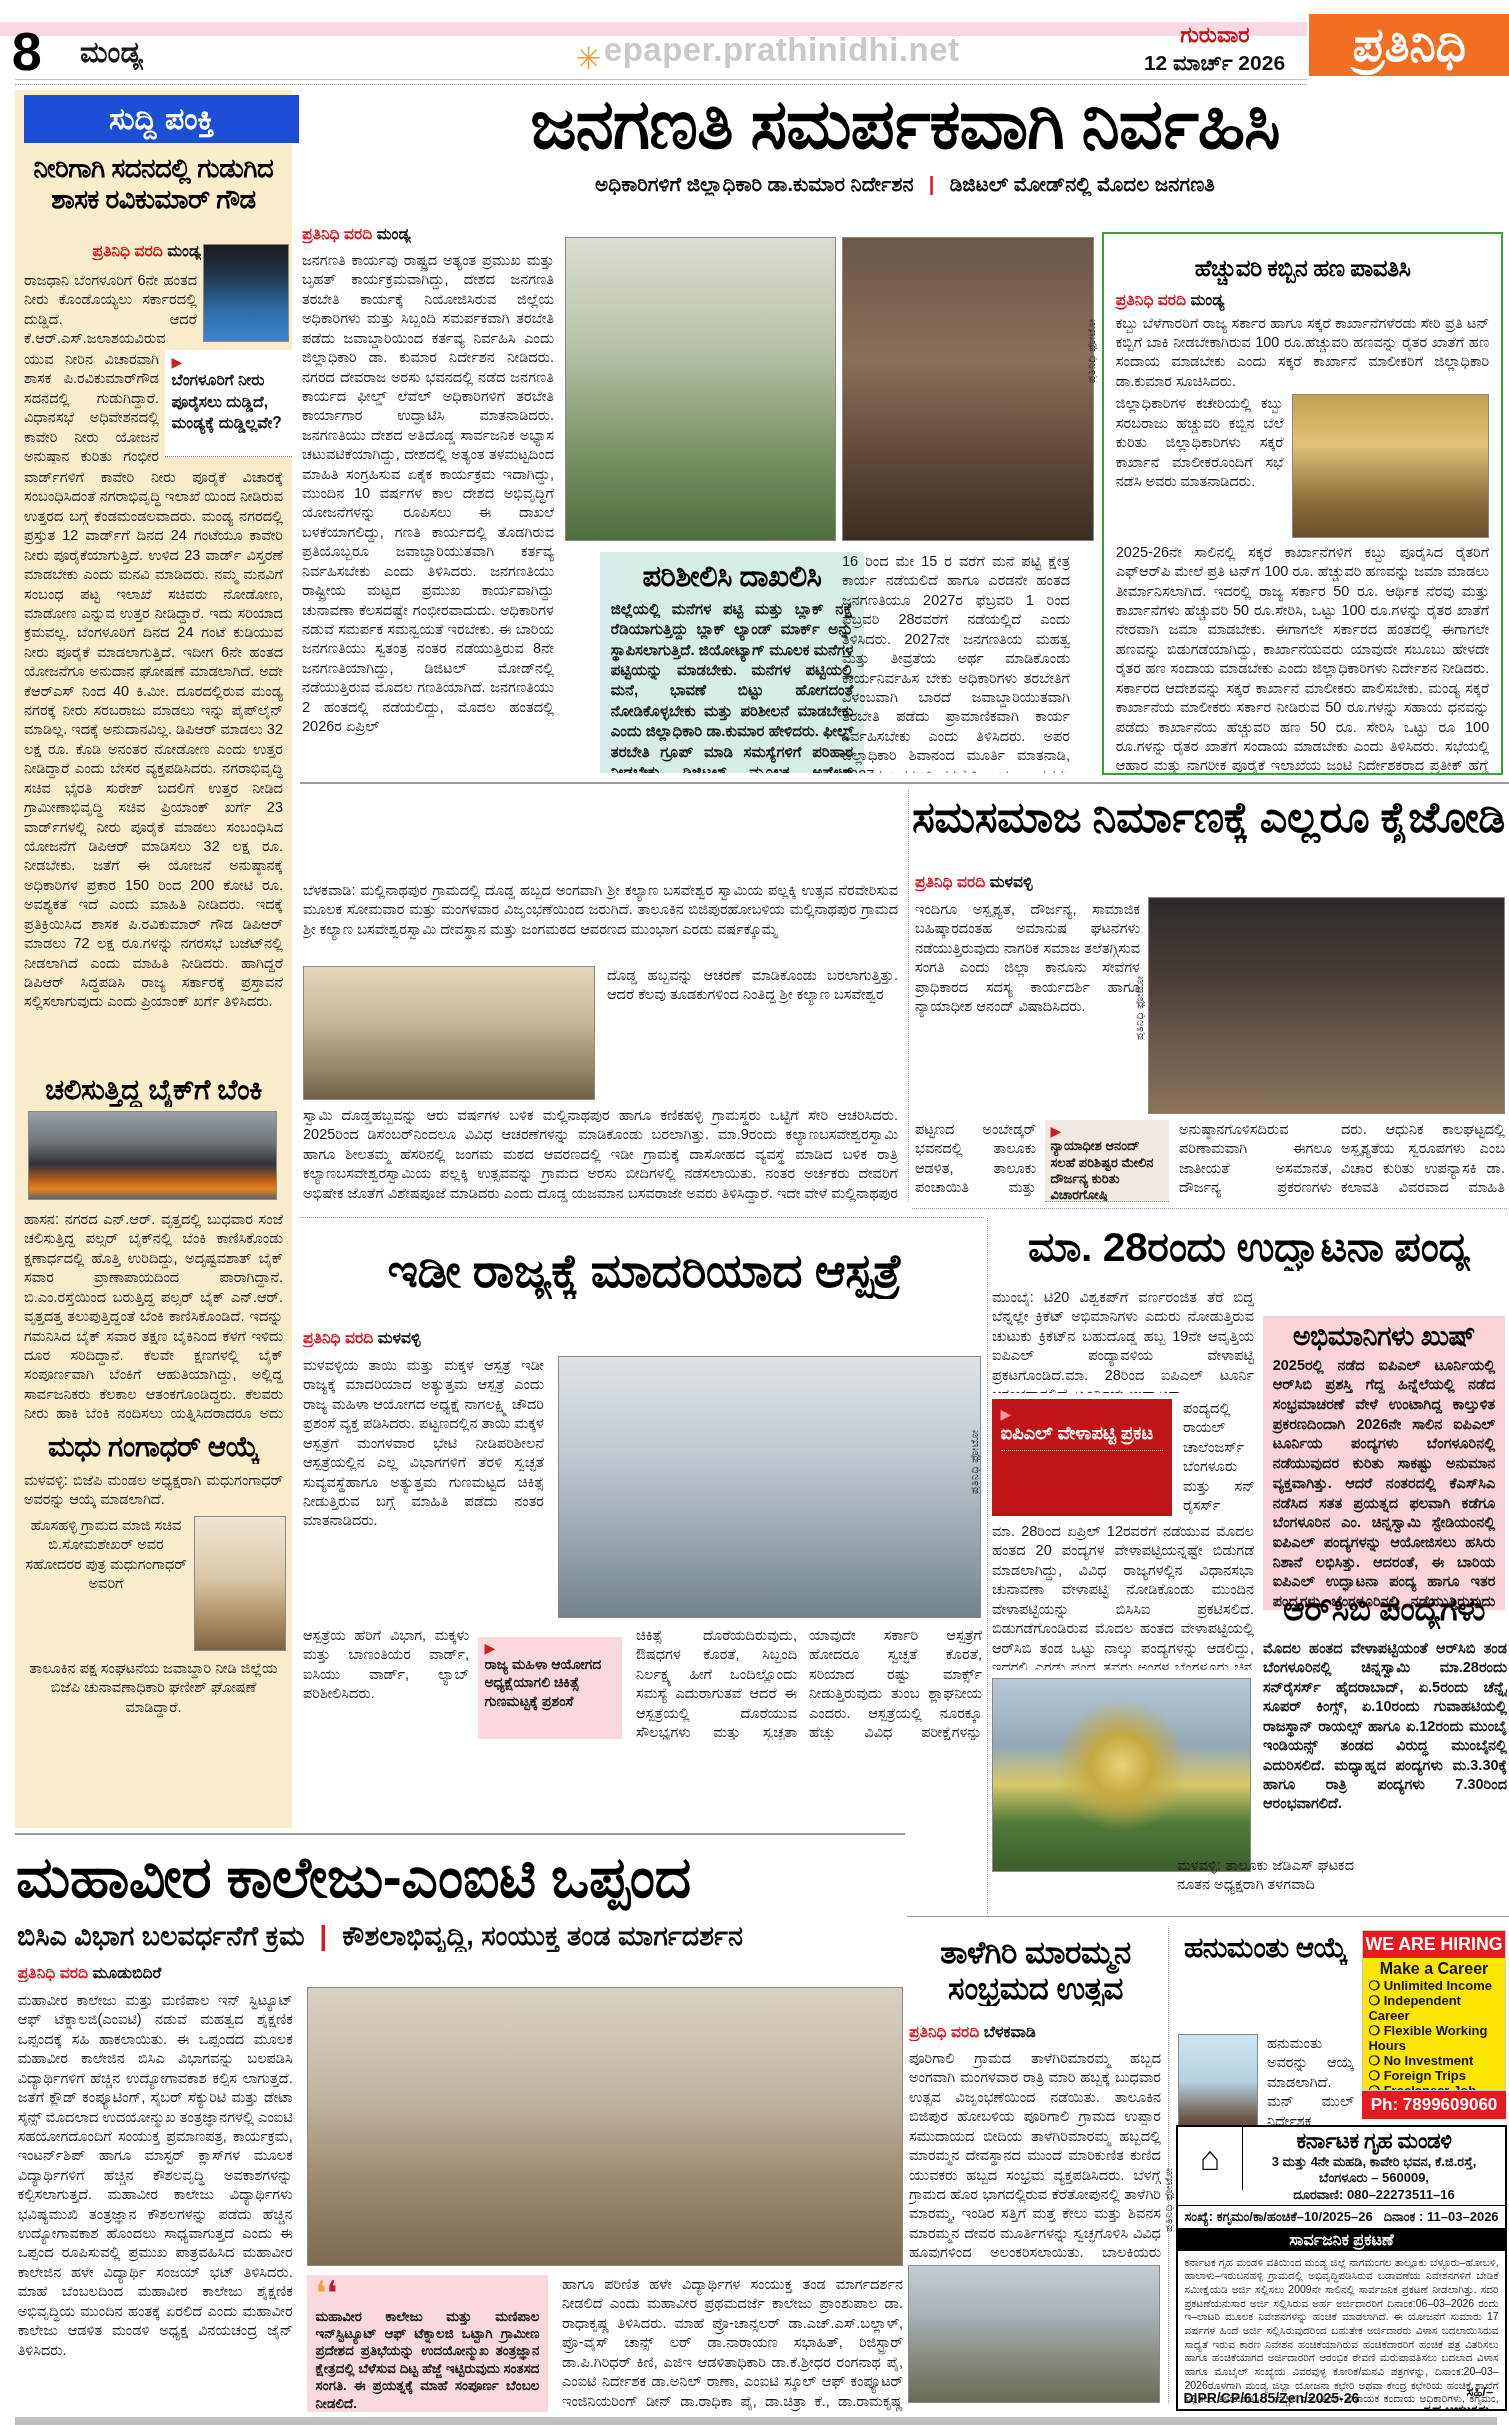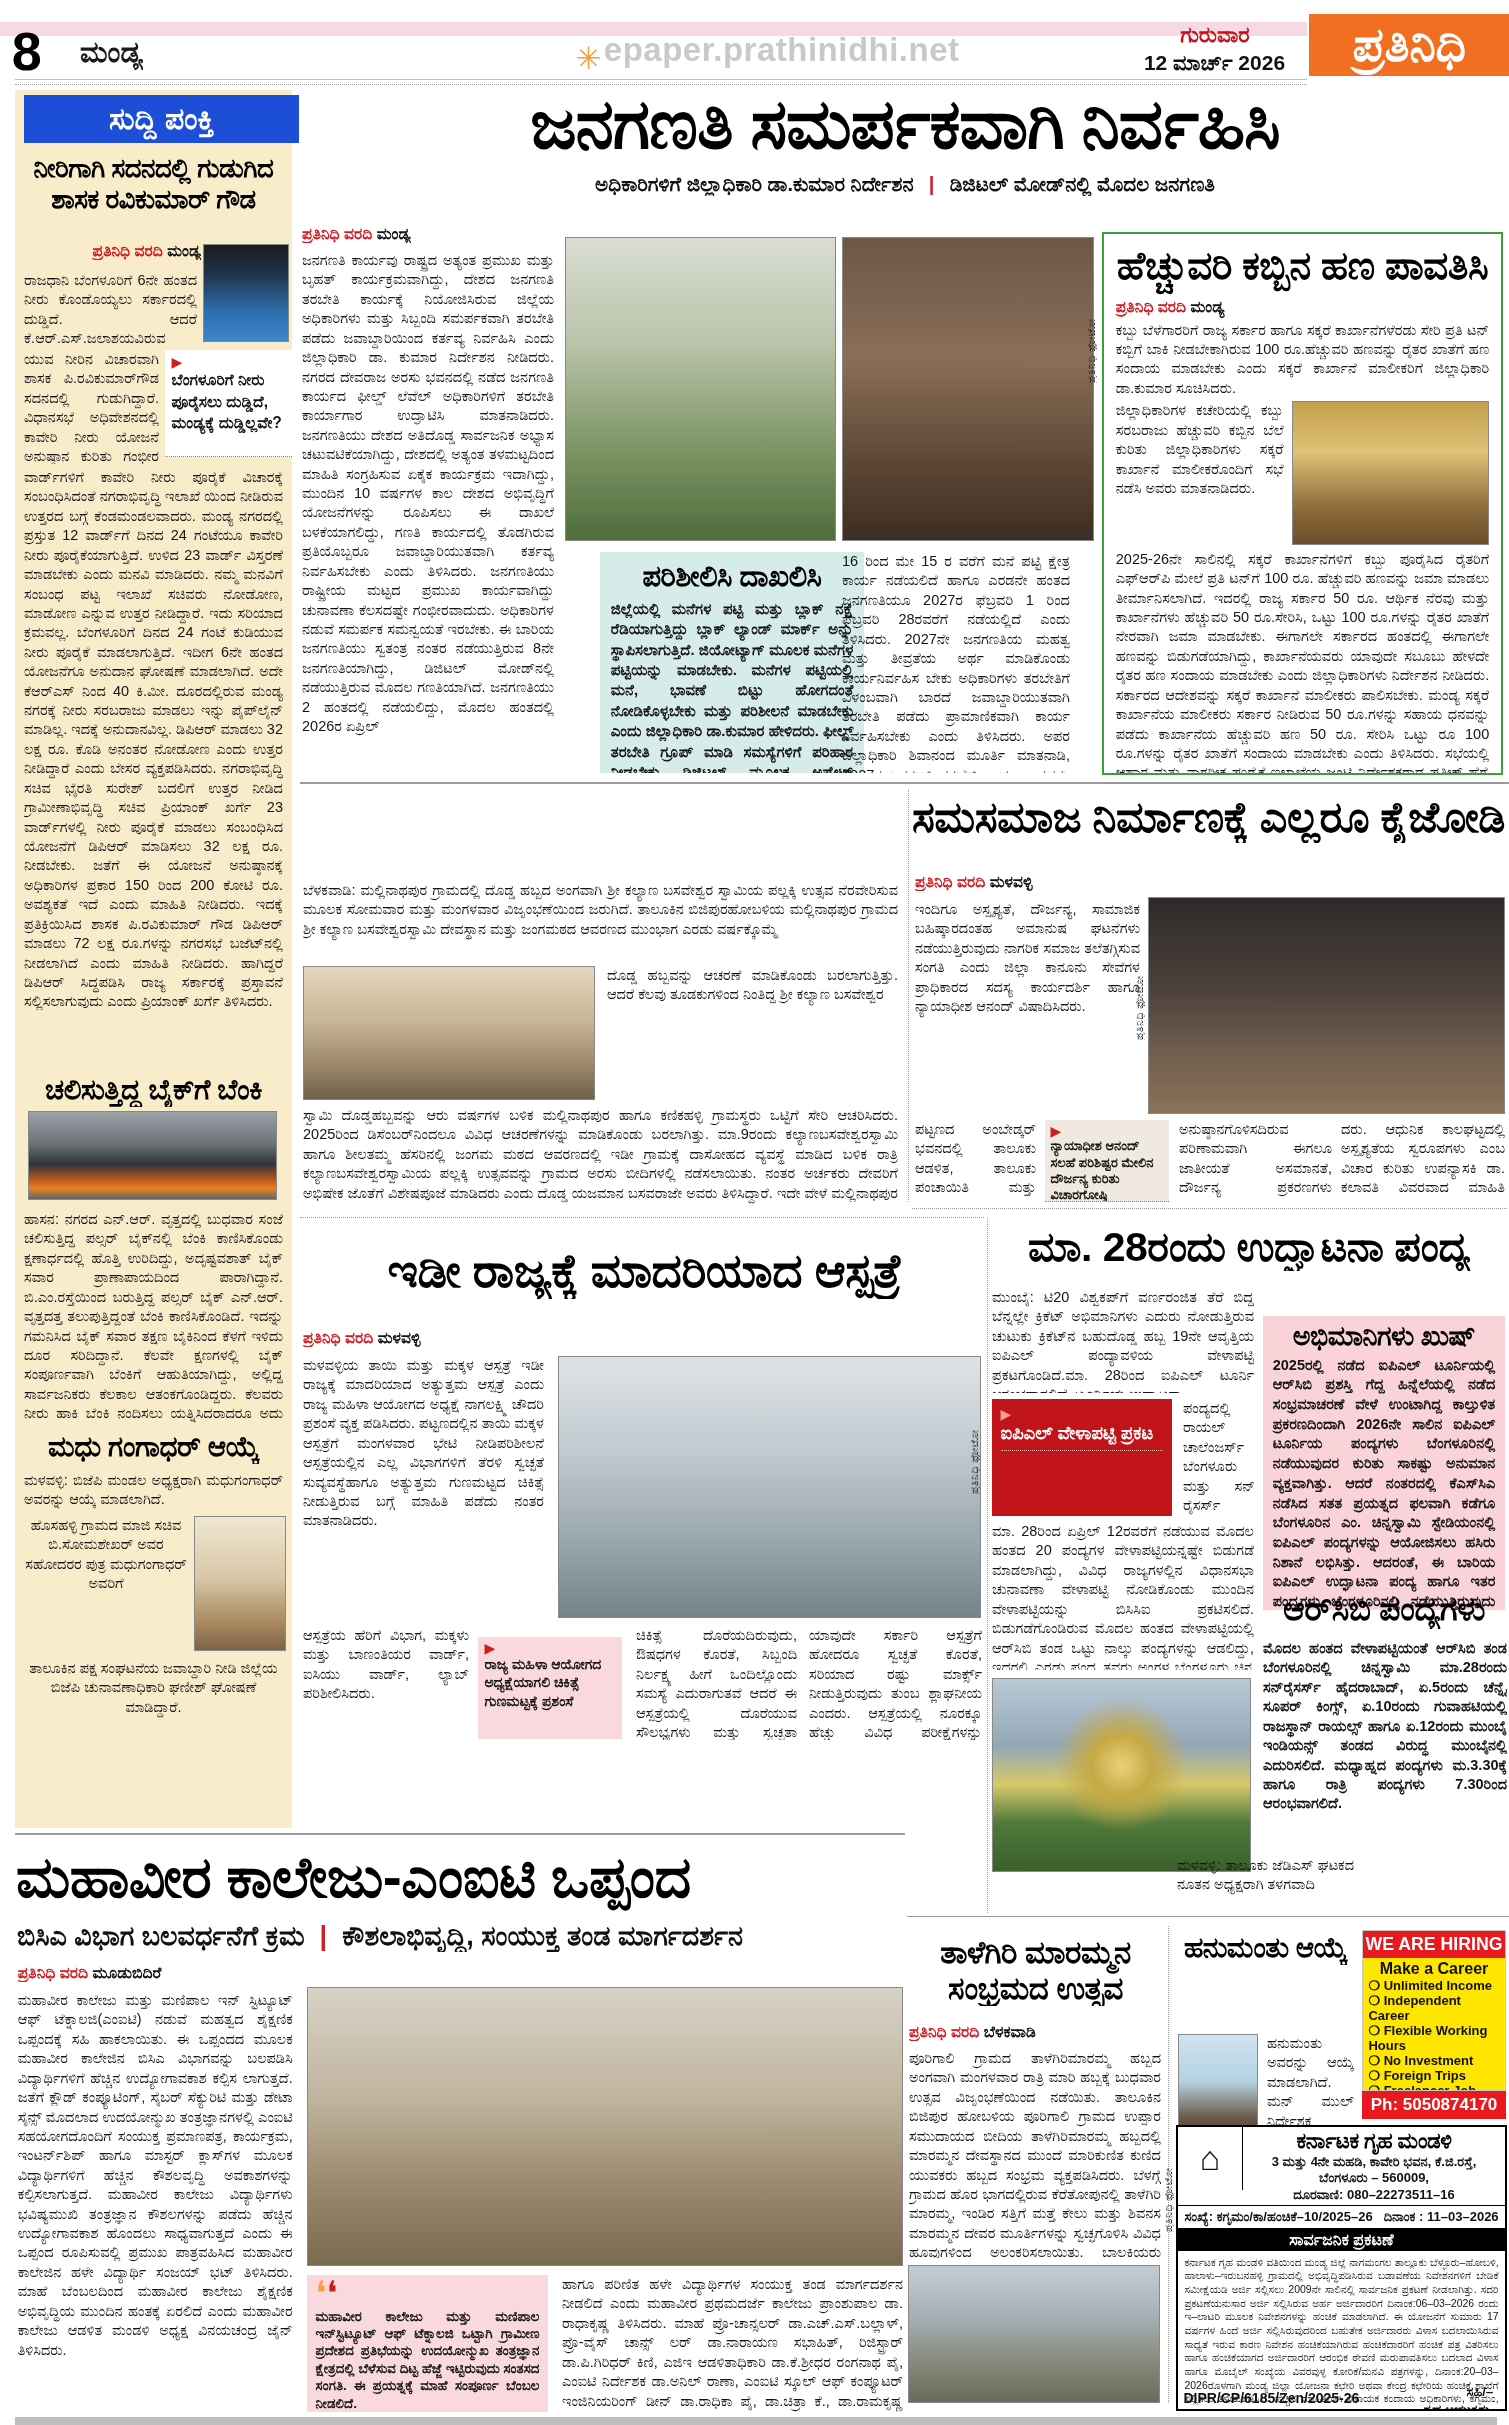--- a/index.html
+++ b/index.html
@@ -92,21 +92,21 @@
   <div class="abs bt" style="left:302px;top:251px;width:252px;height:525px;">ಜನಗಣತಿ ಕಾರ್ಯವು ರಾಷ್ಟ್ರದ ಅತ್ಯಂತ ಪ್ರಮುಖ ಮತ್ತು ಬೃಹತ್ ಕಾರ್ಯಕ್ರಮವಾಗಿದ್ದು, ದೇಶದ ಜನಗಣತಿ ತರಬೇತಿ ಕಾರ್ಯಕ್ಕೆ ನಿಯೋಜಿಸಿರುವ ಜಿಲ್ಲೆಯ ಅಧಿಕಾರಿಗಳು ಮತ್ತು ಸಿಬ್ಬಂದಿ ಸಮರ್ಪಕವಾಗಿ ತರಬೇತಿ ಪಡೆದು ಜವಾಬ್ದಾರಿಯಿಂದ ಕರ್ತವ್ಯ ನಿರ್ವಹಿಸಿ ಎಂದು ಜಿಲ್ಲಾಧಿಕಾರಿ ಡಾ. ಕುಮಾರ ನಿರ್ದೇಶನ ನೀಡಿದರು. ನಗರದ ದೇವರಾಜ ಅರಸು ಭವನದಲ್ಲಿ ನಡೆದ ಜನಗಣತಿ ಕಾರ್ಯದ ಫೀಲ್ಡ್ ಲೆವೆಲ್ ಅಧಿಕಾರಿಗಳಿಗೆ ತರಬೇತಿ ಕಾರ್ಯಾಗಾರ ಉದ್ಘಾಟಿಸಿ ಮಾತನಾಡಿದರು. ಜನಗಣತಿಯು ದೇಶದ ಅತಿದೊಡ್ಡ ಸಾರ್ವಜನಿಕ ಅಭ್ಯಾಸ ಚಟುವಟಿಕೆಯಾಗಿದ್ದು, ದೇಶದಲ್ಲಿ ಅತ್ಯಂತ ತಳಮಟ್ಟದಿಂದ ಮಾಹಿತಿ ಸಂಗ್ರಹಿಸುವ ಏಕೈಕ ಕಾರ್ಯಕ್ರಮ ಇದಾಗಿದ್ದು, ಮುಂದಿನ 10 ವರ್ಷಗಳ ಕಾಲ ದೇಶದ ಅಭಿವೃದ್ಧಿಗೆ ಯೋಜನೆಗಳನ್ನು ರೂಪಿಸಲು ಈ ದಾಖಲೆ ಬಳಕೆಯಾಗಲಿದ್ದು, ಗಣತಿ ಕಾರ್ಯದಲ್ಲಿ ತೊಡಗಿರುವ ಪ್ರತಿಯೊಬ್ಬರೂ ಜವಾಬ್ದಾರಿಯುತವಾಗಿ ಕರ್ತವ್ಯ ನಿರ್ವಹಿಸಬೇಕು ಎಂದು ತಿಳಿಸಿದರು. ಜನಗಣತಿಯು ರಾಷ್ಟ್ರೀಯ ಮಟ್ಟದ ಪ್ರಮುಖ ಕಾರ್ಯವಾಗಿದ್ದು ಚುನಾವಣಾ ಕೆಲಸದಷ್ಟೇ ಗಂಭೀರವಾದುದು. ಅಧಿಕಾರಿಗಳ ನಡುವೆ ಸಮರ್ಪಕ ಸಮನ್ವಯತೆ ಇರಬೇಕು. ಈ ಬಾರಿಯ ಜನಗಣತಿಯು ಸ್ವತಂತ್ರ ನಂತರ ನಡೆಯುತ್ತಿರುವ 8ನೇ ಜನಗಣತಿಯಾಗಿದ್ದು, ಡಿಜಿಟಲ್ ಮೋಡ್‌ನಲ್ಲಿ ನಡೆಯುತ್ತಿರುವ ಮೊದಲ ಗಣತಿಯಾಗಿದೆ. ಜನಗಣತಿಯು 2 ಹಂತದಲ್ಲಿ ನಡೆಯಲಿದ್ದು, ಮೊದಲ ಹಂತದಲ್ಲಿ 2026ರ ಏಪ್ರಿಲ್</div>
   <div class="abs ph ph-ceremony" style="left:565px;top:237px;width:271px;height:304px;"></div>
   <div class="abs ph ph-hall" style="left:842px;top:237px;width:252px;height:304px;"></div>
   <div class="abs" style="left:566px;top:552px;width:264px;height:221px;background:#d5ece8;padding:7.5px 10.7px;margin-left:34px;">
     <div class="hl ctr" style="font-size:29px;margin-bottom:5.4px;">ಪರಿಶೀಲಿಸಿ ದಾಖಲಿಸಿ</div>
     <div class="btb" style="font-size:15px;">ಜಿಲ್ಲೆಯಲ್ಲಿ ಮನೆಗಳ ಪಟ್ಟಿ ಮತ್ತು ಬ್ಲಾಕ್ ನಕ್ಷೆ ರೆಡಿಯಾಗುತ್ತಿದ್ದು ಬ್ಲಾಕ್ ಲ್ಯಾಂಡ್ ಮಾರ್ಕ್ ಅನ್ನು ಸ್ಥಾಪಿಸಲಾಗುತ್ತಿದೆ. ಜಿಯೋಟ್ಯಾಗ್ ಮೂಲಕ ಮನೆಗಳ ಪಟ್ಟಿಯನ್ನು ಮಾಡಬೇಕು. ಮನೆಗಳ ಪಟ್ಟಿಯಲ್ಲಿ ಮನೆ, ಭಾವಣೆ ಬಿಟ್ಟು ಹೋಗದಂತೆ ನೋಡಿಕೊಳ್ಳಬೇಕು ಮತ್ತು ಪರಿಶೀಲನೆ ಮಾಡಬೇಕು ಎಂದು ಜಿಲ್ಲಾಧಿಕಾರಿ ಡಾ.ಕುಮಾರ ಹೇಳಿದರು. ಫೀಲ್ಡ್ ತರಬೇತಿ ಗ್ರೂಪ್ ಮಾಡಿ ಸಮಸ್ಯೆಗಳಿಗೆ ಪರಿಹಾರ ನೀಡಬೇಕು ಡಿಜಿಟಲ್ ಮೂಲಕ ಅಪ್ಡೇಟ್ ಮಾಡುವುದರಿಂದ ತರಬೇತಿಯನ್ನು ಸಮರ್ಪವಾಗಿ ತಿಳಿದುಕೊಳ್ಳಬೇಕು ಎಂದು ಹೇಳಿದರು.</div>
   </div>
   <div class="abs bt" style="left:842px;top:552px;width:228px;height:221px;">16 ರಿಂದ ಮೇ 15 ರ ವರೆಗೆ ಮನೆ ಪಟ್ಟಿ ಕ್ಷೇತ್ರ ಕಾರ್ಯ ನಡೆಯಲಿದೆ ಹಾಗೂ ಎರಡನೇ ಹಂತದ ಜನಗಣತಿಯೂ 2027ರ ಫೆಬ್ರವರಿ 1 ರಿಂದ ಫೆಬ್ರವರಿ 28ರವರೆಗೆ ನಡೆಯಲ್ಲಿದೆ ಎಂದು ತಿಳಿಸಿದರು. 2027ನೇ ಜನಗಣತಿಯ ಮಹತ್ವ ಮತ್ತು ತೀವ್ರತೆಯ ಅರ್ಥ ಮಾಡಿಕೊಂಡು ಕಾರ್ಯನಿರ್ವಹಿಸ ಬೇಕು ಅಧಿಕಾರಿಗಳು ತರಬೇತಿಗೆ ವಿಳಂಬವಾಗಿ ಬಾರದೆ ಜವಾಬ್ದಾರಿಯುತವಾಗಿ ತರಬೇತಿ ಪಡೆದು ಪ್ರಾಮಾಣಿಕವಾಗಿ ಕಾರ್ಯ ನಿರ್ವಹಿಸಬೇಕು ಎಂದು ತಿಳಿಸಿದರು. ಅಪರ ಜಿಲ್ಲಾಧಿಕಾರಿ ಶಿವಾನಂದ ಮೂರ್ತಿ ಮಾತನಾಡಿ, 2027ರ ಜನಗಣತಿ ತರಬೇತಿ ಕಾರ್ಯಾಗಾರವನ್ನು ಅಧಿಕಾರಿಗಳು ಸಮರ್ಪಕವಾಗಿ ಅಳವಡಿಸಿಕೊಳ್ಳಬೇಕು. ಉತ್ತಮ ತರಬೇತಿಯನ್ನು ಪಡೆದು, ಅಧ್ಯೈಸಿ ಕೊಳ್ಳಬೇಕು ಎಂದು ಹೇಳಿದರು. ಜಿಲ್ಲಾ ಸಾಂಖಿಕ ಅಧಿಕಾರಿ ಕೇಶವಮೂರ್ತಿ, ಜಿಲ್ಲಾಧಿಕಾರಿ ಕಚೇರಿಯ ಸಹಾಯಕರು ಚೇತನ್ ಮತ್ತು ಧನ್ಯಾ ಉಪಸ್ಥಿತರಿದ್ದರು.</div>
 
   <div class="abs" style="left:1102px;top:232px;width:401px;height:543px;border:2.7px solid #3aa03a;background:#fff;padding:8.6px 11.8px;">
-    <div class="hl ctr" style="font-size:39px;margin-top:1px;">ಹೆಚ್ಚುವರಿ ಕಬ್ಬಿನ ಹಣ ಪಾವತಿಸಿ</div>
+    <div class="hl ctr" style="font-size:23px;margin-top:12px;">ಹೆಚ್ಚುವರಿ ಕಬ್ಬಿನ ಹಣ ಪಾವತಿಸಿ</div>
     <div style="margin-top:9.7px;">
       <span class="byl"><span class="r">ಪ್ರತಿನಿಧಿ ವರದಿ</span> <span>ಮಂಡ್ಯ</span></span>
     </div>
     <div class="bt" style="margin-top:4.3px;">ಕಬ್ಬು ಬೆಳೆಗಾರರಿಗೆ ರಾಜ್ಯ ಸರ್ಕಾರ ಹಾಗೂ ಸಕ್ಕರೆ ಕಾರ್ಖಾನೆಗಳೆರಡು ಸೇರಿ ಪ್ರತಿ ಟನ್ ಕಬ್ಬಿಗೆ ಬಾಕಿ ನೀಡಬೇಕಾಗಿರುವ 100 ರೂ.ಹೆಚ್ಚುವರಿ ಹಣವನ್ನು ರೈತರ ಖಾತೆಗೆ ಹಣ ಸಂದಾಯ ಮಾಡಬೇಕು ಎಂದು ಸಕ್ಕರೆ ಕಾರ್ಖಾನೆ ಮಾಲೀಕರಿಗೆ ಜಿಲ್ಲಾಧಿಕಾರಿ ಡಾ.ಕುಮಾರ ಸೂಚಿಸಿದರು.</div>
     <div style="display:flex;gap:8.6px;margin-top:3.2px;">
       <div class="bt" style="width:172px;">ಜಿಲ್ಲಾಧಿಕಾರಿಗಳ ಕಚೇರಿಯಲ್ಲಿ ಕಬ್ಬು ಸರಬರಾಜು ಹೆಚ್ಚುವರಿ ಕಬ್ಬಿನ ಬೆಲೆ ಕುರಿತು ಜಿಲ್ಲಾಧಿಕಾರಿಗಳು ಸಕ್ಕರೆ ಕಾರ್ಖಾನೆ ಮಾಲೀಕರೊಂದಿಗೆ ಸಭೆ ನಡೆಸಿ ಅವರು ಮಾತನಾಡಿದರು.</div>
       <div class="ph ph-meeting" style="position:relative;width:197px;height:144px;flex:none;"></div>
     </div>
     <div class="bt" style="margin-top:4.3px;height:231px;">2025-26ನೇ ಸಾಲಿನಲ್ಲಿ ಸಕ್ಕರೆ ಕಾರ್ಖಾನೆಗಳಿಗೆ ಕಬ್ಬು ಪೂರೈಸಿದ ರೈತರಿಗೆ ಎಫ್‌ಆರ್‌ಪಿ ಮೇಲೆ ಪ್ರತಿ ಟನ್‌ಗೆ 100 ರೂ. ಹೆಚ್ಚುವರಿ ಹಣವನ್ನು ಜಮಾ ಮಾಡಲು ತೀರ್ಮಾನಿಸಲಾಗಿದೆ. ಇದರಲ್ಲಿ ರಾಜ್ಯ ಸರ್ಕಾರ 50 ರೂ. ಆರ್ಥಿಕ ನೆರವು ಮತ್ತು ಕಾರ್ಖಾನೆಗಳು ಹೆಚ್ಚುವರಿ 50 ರೂ.ಸೇರಿಸಿ, ಒಟ್ಟು 100 ರೂ.ಗಳನ್ನು ರೈತರ ಖಾತೆಗೆ ನೇರವಾಗಿ ಜಮಾ ಮಾಡಬೇಕು. ಈಗಾಗಲೇ ಸರ್ಕಾರದ ಹಂತದಲ್ಲಿ ಈಗಾಗಲೇ ಹಣವನ್ನು ಬಿಡುಗಡೆಯಾಗಿದ್ದು, ಕಾರ್ಖಾನೆಯವರು ಯಾವುದೇ ಸಬೂಬು ಹೇಳದೇ ರೈತರ ಹಣ ಸಂದಾಯ ಮಾಡಬೇಕು ಎಂದು ಜಿಲ್ಲಾಧಿಕಾರಿಗಳು ನಿರ್ದೇಶನ ನೀಡಿದರು. ಸರ್ಕಾರದ ಆದೇಶವನ್ನು ಸಕ್ಕರೆ ಕಾರ್ಖಾನೆ ಮಾಲೀಕರು ಪಾಲಿಸಬೇಕು. ಮಂಡ್ಯ ಸಕ್ಕರೆ ಕಾರ್ಖಾನೆಯ ಮಾಲೀಕರು ಸರ್ಕಾರ ನೀಡಿರುವ 50 ರೂ.ಗಳನ್ನು ಸಹಾಯ ಧನವನ್ನು ಪಡೆದು ಕಾರ್ಖಾನೆಯ ಹೆಚ್ಚುವರಿ ಹಣ 50 ರೂ. ಸೇರಿಸಿ ಒಟ್ಟು ರೂ 100 ರೂ.ಗಳನ್ನು ರೈತರ ಖಾತೆಗೆ ಸಂದಾಯ ಮಾಡಬೇಕು ಎಂದು ತಿಳಿಸಿದರು. ಸಭೆಯಲ್ಲಿ ಆಹಾರ ಮತ್ತು ನಾಗರೀಕ ಪೂರೈಕೆ ಇಲಾಖೆಯ ಜಂಟಿ ನಿರ್ದೇಶಕರಾದ ಪ್ರತೀಕ್ ಹೆಗ್ಡೆ ಹಾಗೂ ಸಕ್ಕರೆ ಕಾರ್ಖಾನೆಯ ಮಾಲೀಕರು ಉಪಸ್ಥಿತರಿದ್ದರು.</div>
   </div>
@@ -214,21 +214,21 @@
       <div style="font-size:13px;font-weight:800;">❍ <span>Unlimited Income</span></div>
       <div style="font-size:13px;font-weight:800;">❍ <span>Independent Career</span></div>
       <div style="font-size:13px;font-weight:800;">❍ <span>Flexible Working Hours</span></div>
       <div style="font-size:13px;font-weight:800;">❍ <span>No Investment</span></div>
       <div style="font-size:13px;font-weight:800;">❍ <span>Foreign Trips</span></div>
       <div style="font-size:13px;font-weight:800;">❍ <span>Freelancer Job</span></div>
 
     </div>
   </div>
   <div class="abs" style="left:1362px;top:2091px;width:144px;height:28px;background:#e8191f;color:#fff;display:flex;align-items:center;justify-content:center;">
-    <span style="font-size:17px;font-weight:800;">Ph: 5050874170</span>
+    <span style="font-size:17px;font-weight:800;">Ph: 7899609060</span>
   </div>
 
   <div class="abs" style="left:1176px;top:2125px;width:331px;height:286px;border:2.7px solid #000;background:#fff;">
     <div style="display:flex;border-bottom:1.6px solid #000;">
       <div style="width:64px;height:63px;border-right:1.6px solid #000;display:flex;align-items:center;justify-content:center;font-size:34px;">⌂</div>
       <div style="flex:1;text-align:center;padding:2.1px 4.3px;">
         <div class="hl" style="font-size:21.5px;">ಕರ್ನಾಟಕ ಗೃಹ ಮಂಡಳಿ</div>
         <div style="font-size:13px;font-weight:700;line-height:1.25;">3 ಮತ್ತು 4ನೇ ಮಹಡಿ, ಕಾವೇರಿ ಭವನ, ಕೆ.ಜಿ.ರಸ್ತೆ, ಬೆಂಗಳೂರು – 560009,</div>
         <div style="font-size:13px;font-weight:700;">ದೂರವಾಣಿ: 080–22273511–16</div>
       </div>

